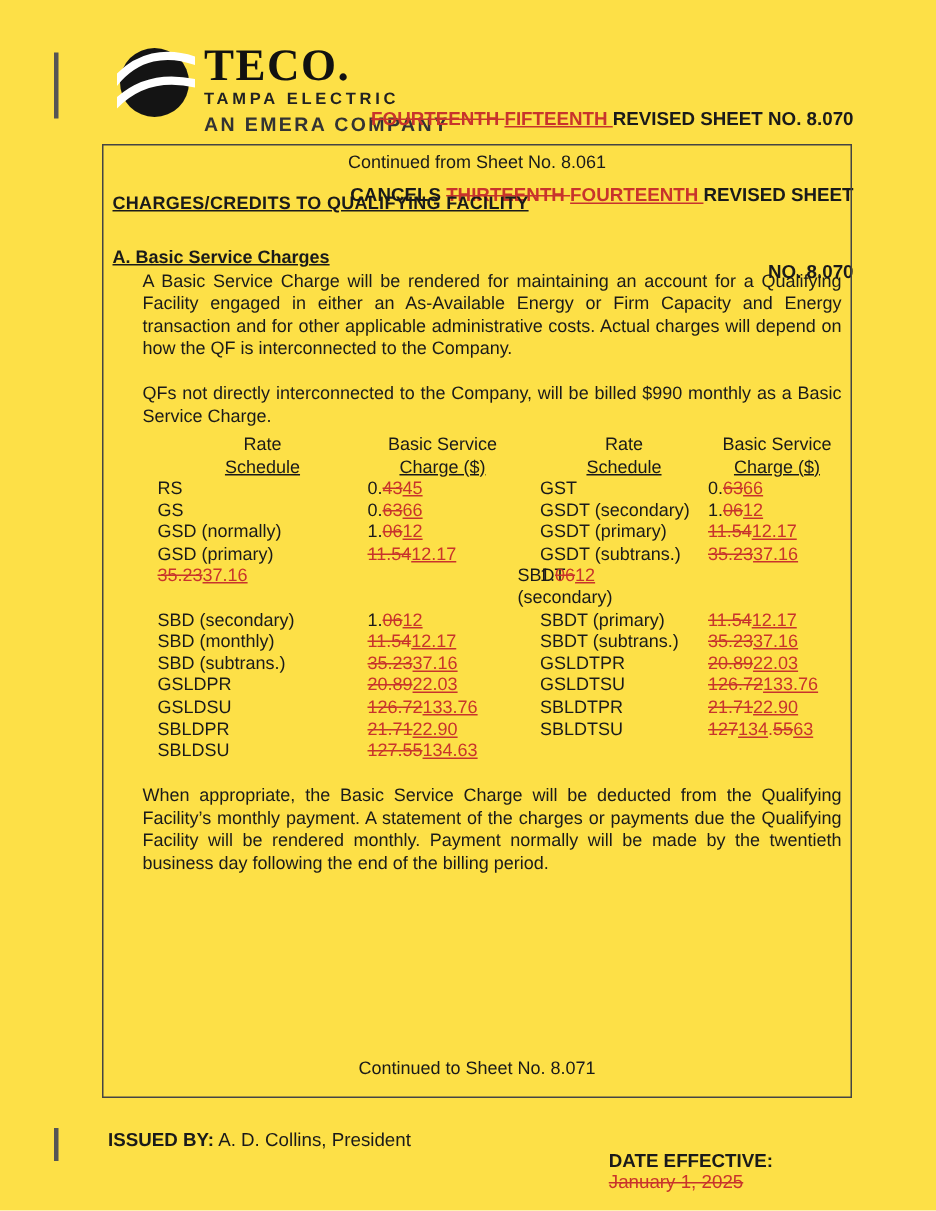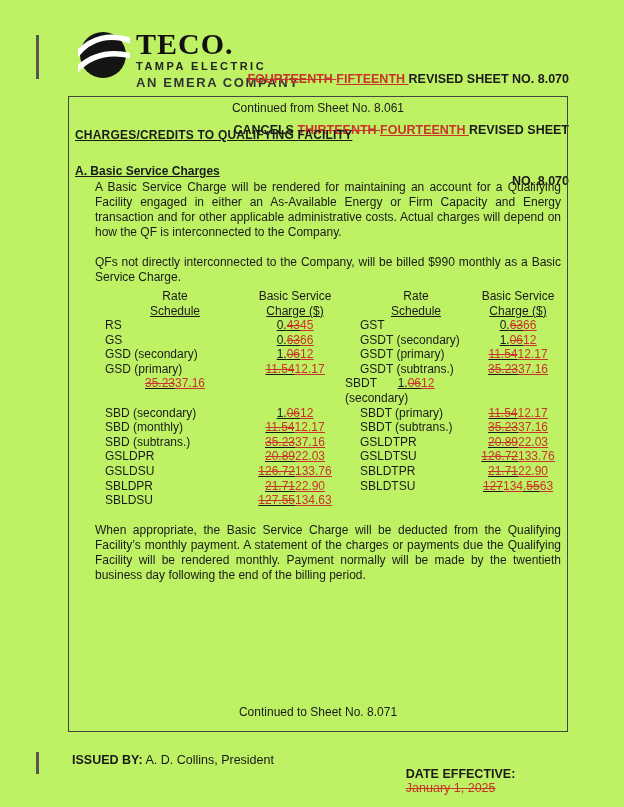--- a/index.html
+++ b/index.html
@@ -1,18 +1,18 @@
 <!DOCTYPE html>
 <html style="--redline: #c8342c;"><head>
 <meta charset="utf-8">
 <style>
   :root { --redline: #c8342c; --ink: #1a1a1a; }
   html,body { margin:0; padding:0; background:#ffffff; }
   body { font-family:"Liberation Sans", sans-serif; color:var(--ink); }
-  .page { position:relative; width:624px; height:807px; background:#bef264; overflow:hidden; }
+  .page { position:relative; width:624px; height:807px; background:#fde047; overflow:hidden; }
 
   
   .changebar { position:absolute; width:3px; background:#555; }
   .changebar.top { left:36px; top:35px; height:44px; }
   .changebar.bottom { left:36px; top:752px; height:22px; }
 
   
   .logo { position:absolute; left:78px; top:30px; display:flex; align-items:flex-start; gap:6px; }
   .logo-mark { width:52px; height:50px; }
   .logo-text { display:flex; flex-direction:column; }
@@ -38,21 +38,21 @@
   .para { margin:2px 0 0 20px; width:466px; text-align:justify; line-height:15px; }
   .para.spaced { margin-top:15px; }
 
   
   .rate-table { margin-left:30px; margin-top:4px; }
   .t-headrow { display:grid; grid-template-columns:140px 100px 15px 112px 92px; line-height:14.5px; }
   .t-head { text-align:center; }
   .t-head .u { text-decoration:underline; }
   .t-row { display:grid; grid-template-columns:140px 100px 15px 112px 92px; line-height:14.6px; }
   .t-label { text-align:left; }
-  .t-value { text-align:center; white-space:pre;text-decoration:underline; }
+  .t-value { text-align:left; white-space:pre; }
 
   .continued-to { position:absolute; bottom:12px; left:0; width:100%; text-align:center; }
 
   
   .footer { position:absolute; left:72px; top:753px; width:500px; font-size:12.5px; }
   .footer-issued { position:absolute; left:0; top:0; }
   .footer-date { position:absolute; left:313px; top:0; white-space:pre-wrap; }
   .flabel { font-weight:bold; }
 </style>
 </head>
@@ -115,21 +115,21 @@
             <div class="t-value"><span class="seg-plain">0.</span><span class="seg-old">63</span><span class="seg-new">66</span></div>
           </div>
           <div class="t-row">
             <div class="t-label">GS</div>
             <div class="t-value"><span class="seg-plain">0.</span><span class="seg-old">63</span><span class="seg-new">66</span></div>
             <div class=""></div>
             <div class="t-label">GSDT (secondary)</div>
             <div class="t-value"><span class="seg-plain">1.</span><span class="seg-old">06</span><span class="seg-new">12</span></div>
           </div>
           <div class="t-row">
-            <div class="t-label">GSD (secondary)</div>
+            <div class="t-label">GSD (normally)</div>
             <div class="t-value"><span class="seg-plain">1.</span><span class="seg-old">06</span><span class="seg-new">12</span></div>
             <div class=""></div>
             <div class="t-label">GSDT (primary)</div>
             <div class="t-value"><span class="seg-old">11.54</span><span class="seg-new">12.17</span></div>
           </div>
           <div class="t-row">
             <div class="t-label">GSD (primary)</div>
             <div class="t-value"><span class="seg-old">11.54</span><span class="seg-new">12.17</span></div>
             <div class=""></div>
             <div class="t-label">GSDT (subtrans.)</div>

